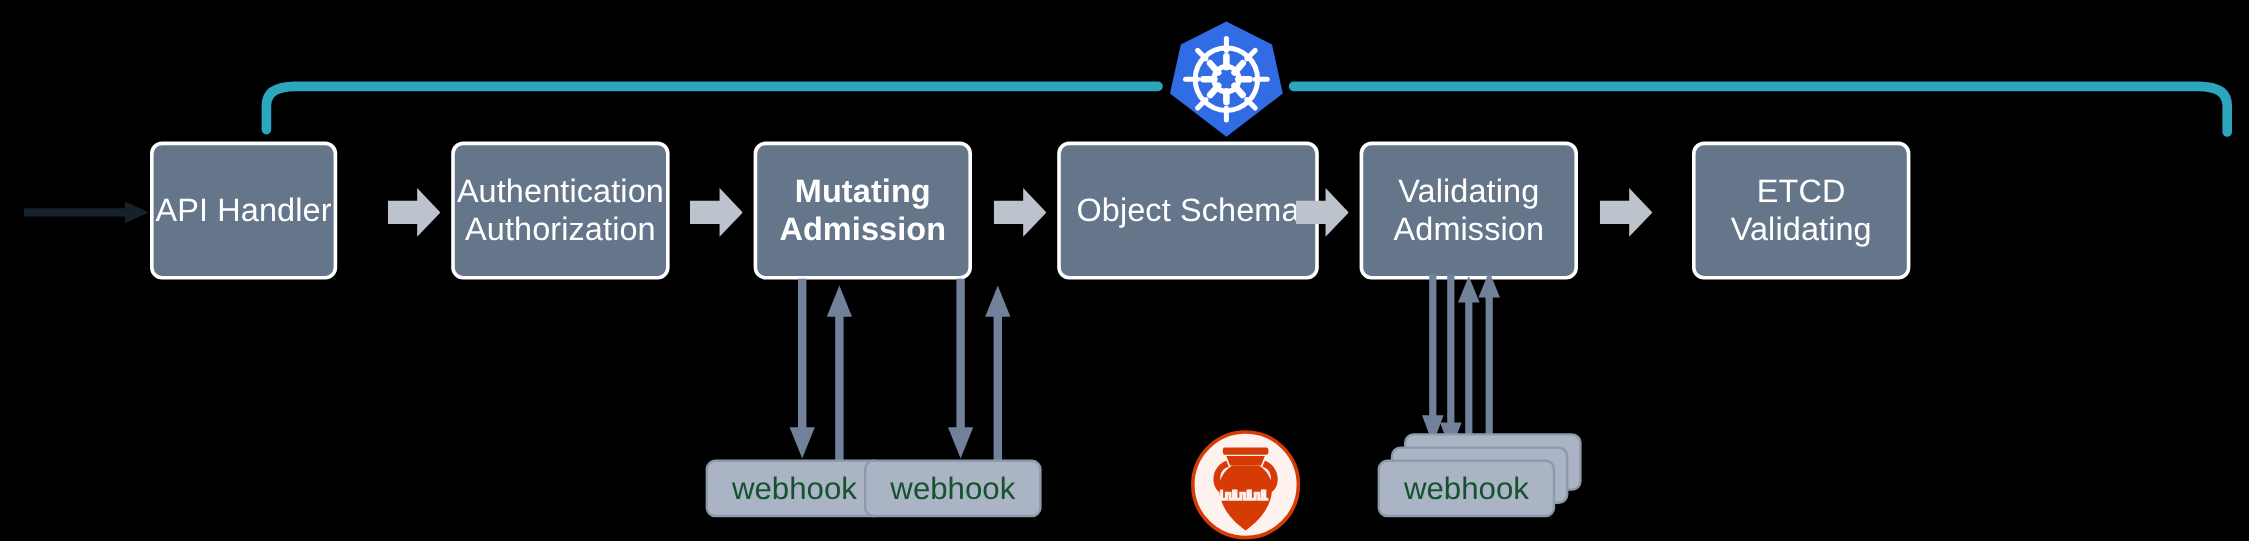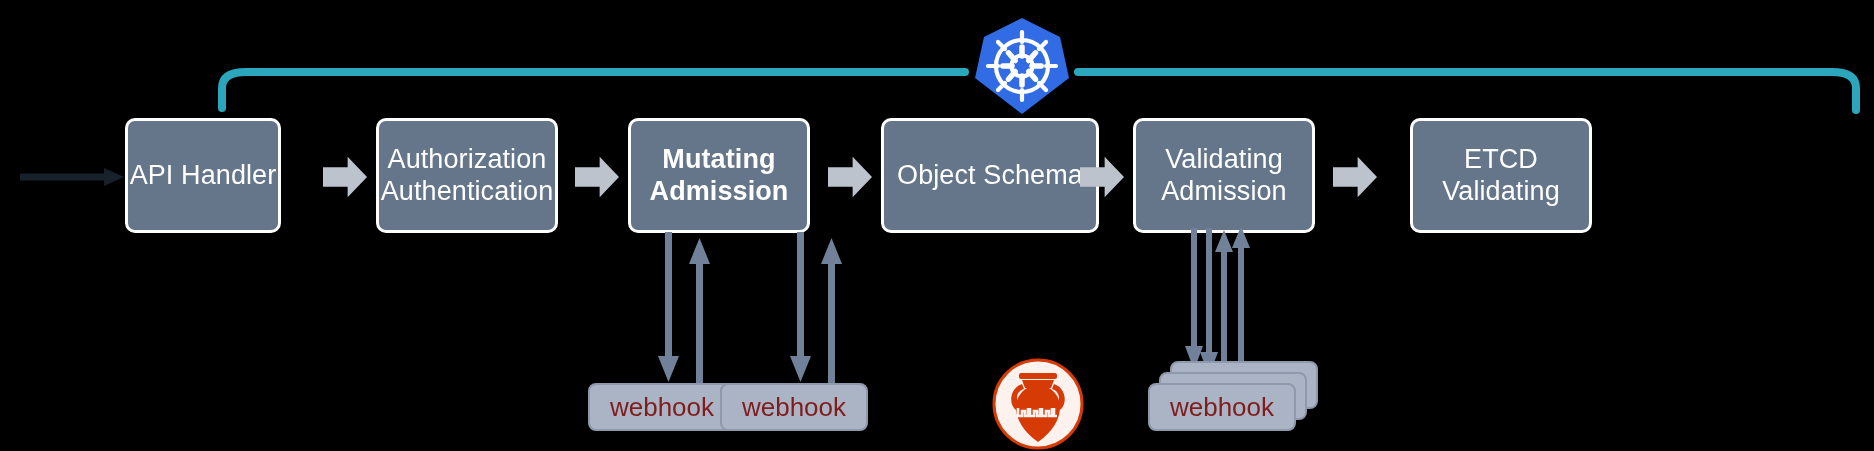--- a/index.html
+++ b/index.html
@@ -50,21 +50,21 @@
   
   .opa{position:absolute;left:992px;top:358px;width:92px;height:92px;}
 
   
   .webhook{
     position:absolute;
     box-sizing:border-box;
     background:#aab4c4;
     border:2px solid #8e99ab;
     border-radius:8px;
-    color:#7f1d1d;
+    color:#14532d;
     display:flex;align-items:center;justify-content:center;
     font-size:26px;
     height:48px;
     width:148px;
   }
   .webhook.ghost{color:transparent;}
 
   
   .conn{position:absolute;}
 </style>
@@ -111,22 +111,22 @@
   </svg>
 
   <div id="stages-host">
       <div class="stage-box" style="left: 125px; width: 156px;">
         <div>
           <span>API Handler</span>
         </div>
       </div>
       <div class="stage-box" style="left: 376px; width: 182px;">
         <div>
+          <span>Authentication</span>
           <span>Authorization</span>
-          <span>Authentication</span>
         </div>
       </div>
       <div class="stage-box" style="left: 628px; width: 182px; font-weight: bold;">
         <div>
           <span>Mutating</span>
           <span>Admission</span>
         </div>
       </div>
       <div class="stage-box" style="left: 881px; width: 218px;">
         <div>

